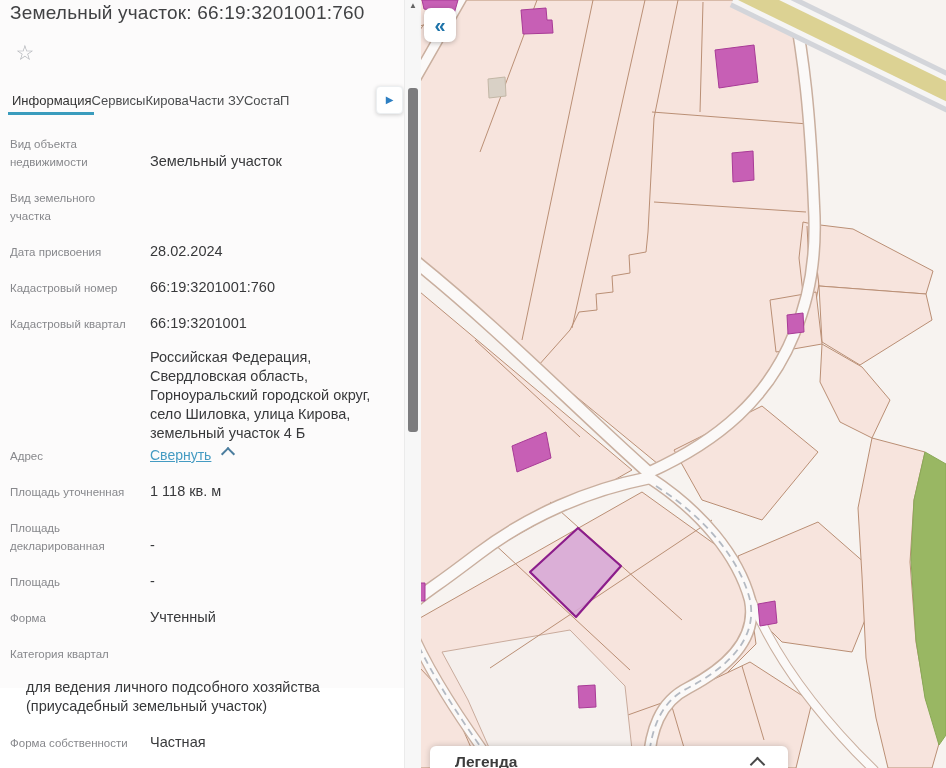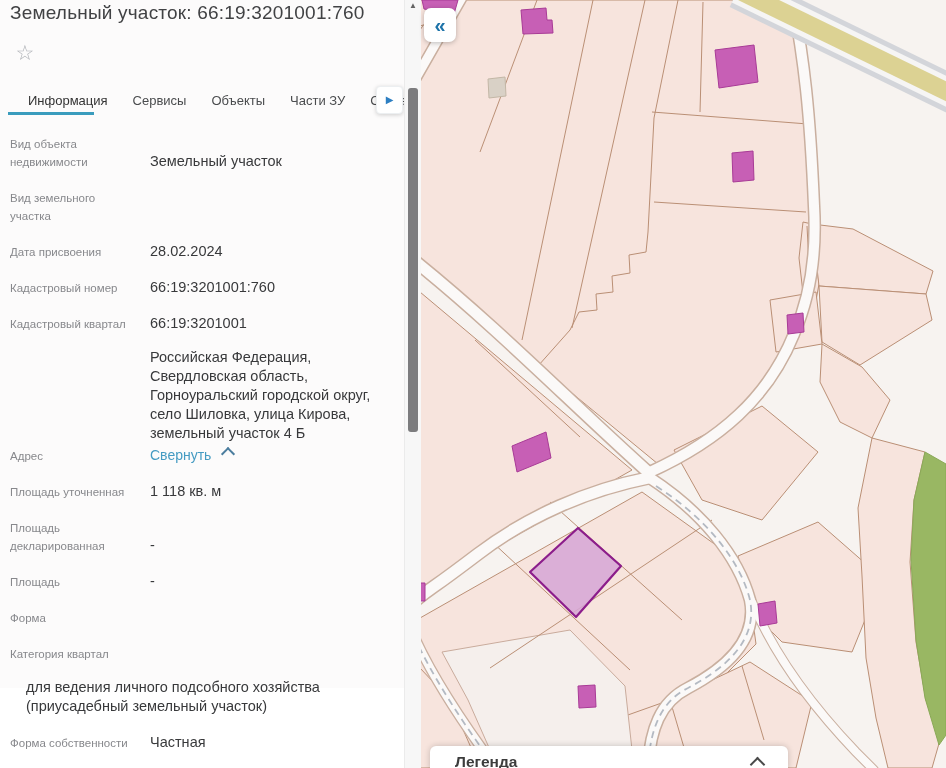--- a/index.html
+++ b/index.html
@@ -6,34 +6,34 @@
   body{width:946px;height:768px;overflow:hidden;position:relative;background:#fff;
        font-family:"Liberation Sans","DejaVu Sans",sans-serif;}
 
   
   .panel{position:absolute;left:0;top:0;width:404px;height:688px;background:#fcfbfb;z-index:3;}
   .page-title{position:absolute;left:10px;top:1px;width:390px;font-size:19px;line-height:24px;
               color:#414244;letter-spacing:.2px;}
   .star-btn{position:absolute;left:12px;top:40px;width:26px;height:26px;border:none;background:transparent;
             font-size:21px;line-height:26px;color:#aeb1b6;padding:0;cursor:pointer;}
   .tabs{position:absolute;left:0;top:86px;width:404px;height:29px;display:flex;align-items:center;
-        padding-left:28px;gap:25px;white-space:nowrap;overflow:hidden;}
+        padding-left:12px;white-space:nowrap;overflow:hidden;}
   .tab{font-size:13px;color:#4a4c4e;cursor:pointer;}
   .tab.active{color:#333;}
   .tab-underline{position:absolute;left:8px;top:112px;width:86px;height:3px;background:#3a9cbd;}
   .tab-scroll-btn{position:absolute;left:376px;top:86px;width:27px;height:28px;background:#fff;
         border:1px solid #eceff1;border-radius:4px;box-shadow:0 1px 4px rgba(0,0,0,.18);
         color:#2d7fc2;font-size:10px;line-height:26px;text-align:center;padding:0;cursor:pointer;z-index:4;}
 
   .fields{position:absolute;left:10px;top:132px;width:385px;}
   .row{display:flex;margin-bottom:15px;align-items:flex-end;}
   .row .lbl{width:124px;flex:0 0 124px;font-size:11.5px;line-height:18px;color:#87888c;padding-top:3px;}
   .row .val{flex:1;margin-left:16px;font-size:14.5px;line-height:19px;color:#38393b;}
   .collapse-link{display:inline-block;margin-top:3px;font-size:14px;color:#459bc2;
-                 cursor:pointer;}
+                 text-decoration:underline;cursor:pointer;}
   .caret-up{display:inline-block;width:8px;height:8px;border-top:2px solid #4b7d9e;
             border-right:2px solid #4b7d9e;transform:rotate(-45deg);margin-left:12px;margin-bottom:1px;}
 
   
   .scrollbar{position:absolute;left:404px;top:0;width:16px;height:768px;background:#f7f7f7;
              border-left:1px solid #ebebeb;z-index:5;}
   .scroll-up{position:absolute;left:0;top:1px;width:16px;text-align:center;font-size:8px;color:#636363;
              background:transparent;border:none;padding:0;cursor:pointer;}
   .scroll-thumb{position:absolute;left:3px;top:88px;width:10px;height:344px;background:#7c7c7e;
                 border-radius:3px;cursor:pointer;}
@@ -52,21 +52,21 @@
 </head>
 <body>
 
 <div class="panel">
   <div class="page-title">Земельный участок: 66:19:3201001:760</div>
   <button class="star-btn">☆</button>
 
   <div class="tabs">
     <span class="tab active">Информация</span>
     <span class="tab">Сервисы</span>
-    <span class="tab">Объекты</span>
+    <span class="tab">Кирова</span>
     <span class="tab">Части ЗУ</span>
     <span class="tab">Соста</span>
     <span class="tab">П</span>
   </div>
   <div class="tab-underline"></div>
   <button class="tab-scroll-btn">▶</button>
 
   <div class="fields">
     <div class="row">
         <div class="lbl">Вид объекта недвижимости</div>
@@ -101,20 +101,21 @@
     <div class="row">
         <div class="lbl">Площадь декларированная</div>
         <div class="val">-</div>
       </div>
     <div class="row">
         <div class="lbl">Площадь</div>
         <div class="val">-</div>
       </div>
     <div class="row">
         <div class="lbl">Форма</div>
+        <div class="val">Учтенный</div>
       </div>
     <div class="row">
         <div class="lbl">Категория квартал</div>
       </div>
     <div class="row">
         <div class="val">для ведения личного подсобного хозяйства (приусадебный земельный участок)</div>
       </div>
     <div class="row">
         <div class="lbl">Форма собственности</div>
         <div class="val">Частная</div>

